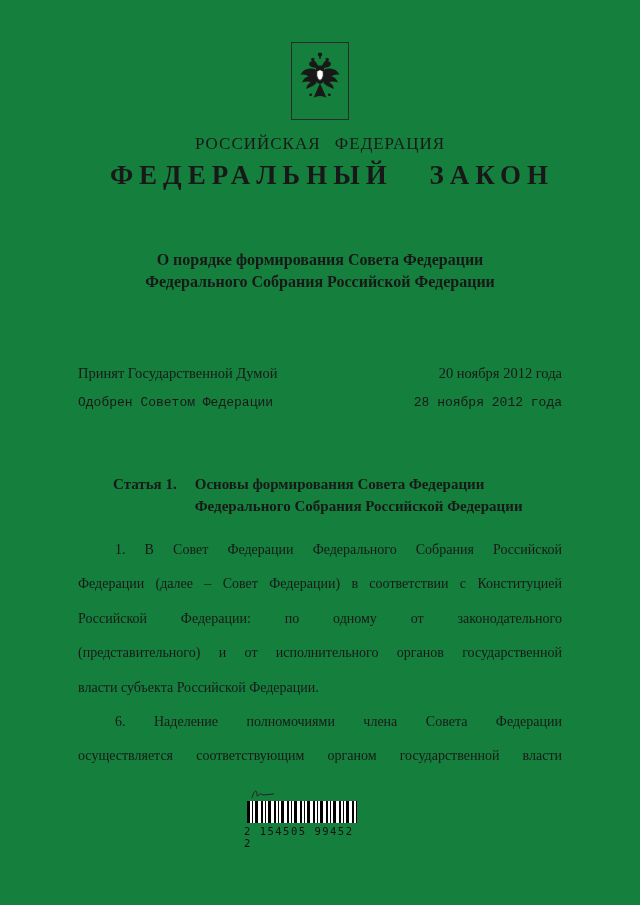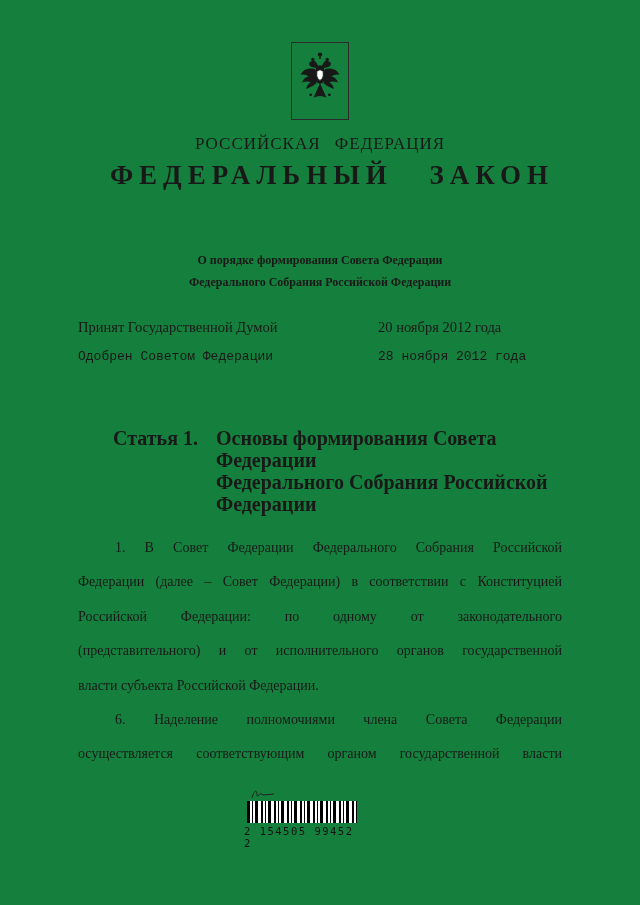--- a/index.html
+++ b/index.html
@@ -16,32 +16,32 @@
   .country {
     text-align:center; margin-top:14px; font-size:17px;
     letter-spacing:1px; word-spacing:9px;
   }
   .doc-type {
     text-align:center; margin-top:6px; font-size:27px; font-weight:bold;
     letter-spacing:6px; word-spacing:24px;padding-left:24px;
   }
   .law-title {
     text-align:center; margin-top:58px; font-weight:bold;
-    font-size:12px; line-height:22px;
+    font-size:16px; line-height:22px;
   }
-  .adoption { margin:26px 78px 0; }
+  .adoption { margin:72px 78px 0;text-align:right; }
   .adoption-row {
     display:flex; justify-content:space-between; align-items:baseline;
     height:30px; font-size:14.5px;
   }
   .adoption-row .date { width:184px; }
   .adoption-row.mono { font-family:"Liberation Mono", monospace; font-size:13px; }
   .article-heading {
     margin:48px 78px 0 113px; display:flex;
-    font-weight:bold; font-size:20px; line-height:22px;
+    font-weight:bold; font-size:15px; line-height:22px;
   }
   .article-label { margin-right:18px; white-space:nowrap; }
   .body-text { margin:16px 78px 0; font-size:14px; }
   .tline { line-height:34.4px; white-space:nowrap; }
   .tline.just { white-space:normal; text-align:justify; text-align-last:justify; }
   .tline.indent { text-indent:37px; }
   .barcode-wrap {
     position:absolute; left:244px; bottom:56px; width:116px;
     display:flex; flex-direction:column; align-items:center;
   }

